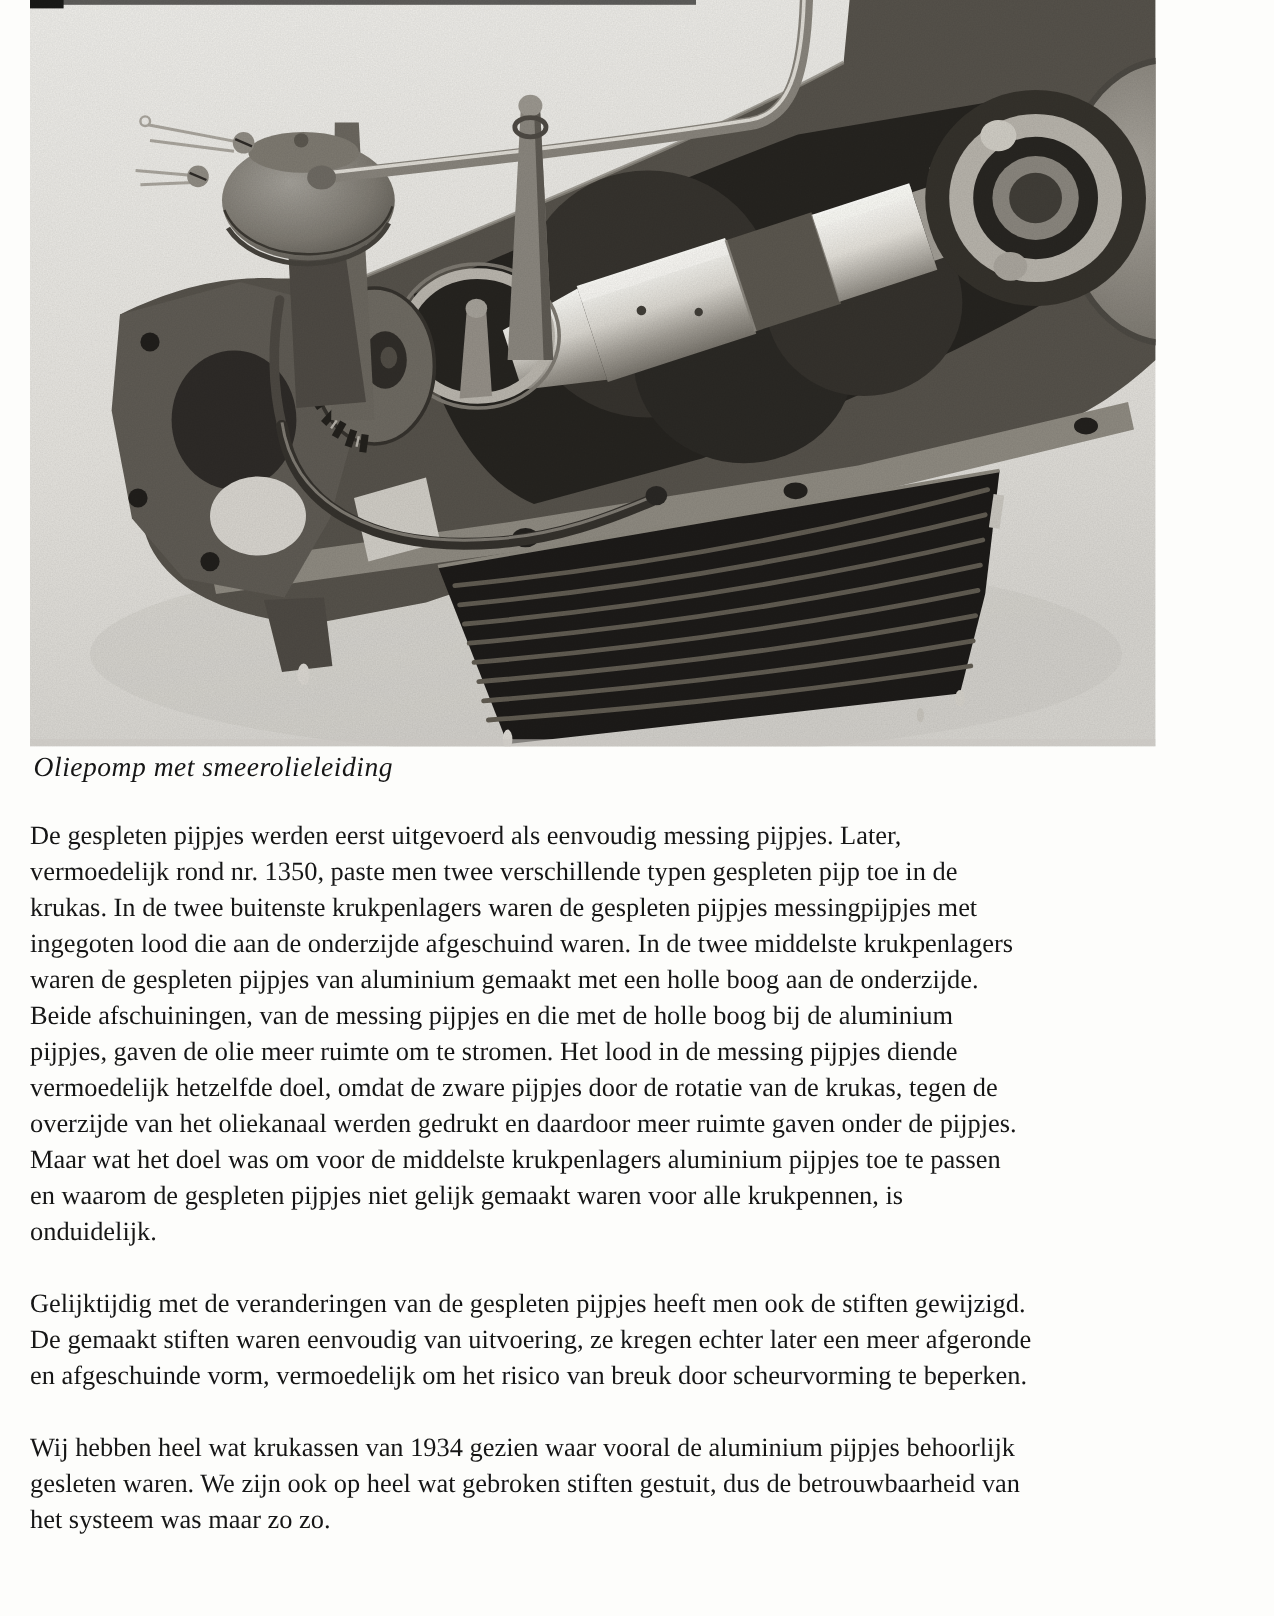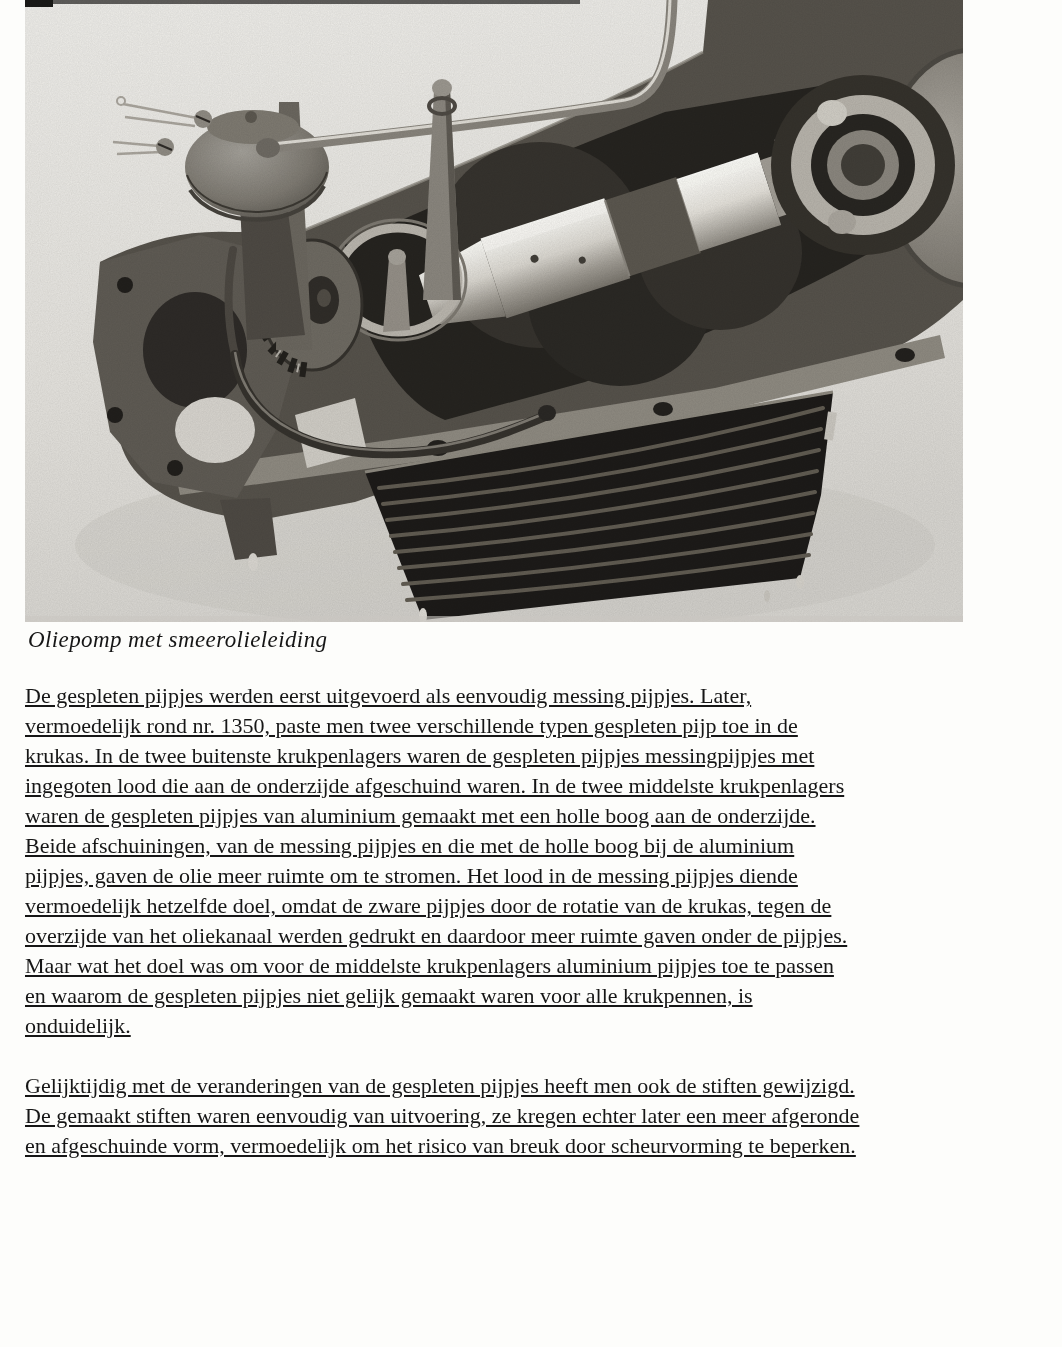--- a/index.html
+++ b/index.html
@@ -13,21 +13,21 @@
   figure.photo { margin:0; position:absolute; left:25px; top:0; width:938px; height:622px; }
   figure.photo svg { display:block; }
   .caption {
     position:absolute; left:28px; top:627px;
     font-style:italic; font-size:23px; letter-spacing:0.4px;
   }
   .body-text {
     position:absolute; left:25px; top:681px; width:1018px;
     font-size:22px; line-height:30px;
   }
-  .body-text p { margin:0 0 30px 0; white-space:pre-line;text-decoration:underline; }
+  .body-text p { margin:0 0 30px 0; white-space:pre-line; }
   .page-number { position:absolute; left:25px; top:1305px; font-size:20px; }
 </style>
 </head>
 <body>
 
 <div class="page">
 
   <figure class="photo">
     <svg width="938" height="622" viewBox="0 0 938 622">
       <defs>
@@ -224,17 +224,20 @@
 Beide afschuiningen, van de messing pijpjes en die met de holle boog bij de aluminium
 pijpjes, gaven de olie meer ruimte om te stromen. Het lood in de messing pijpjes diende
 vermoedelijk hetzelfde doel, omdat de zware pijpjes door de rotatie van de krukas, tegen de
 overzijde van het oliekanaal werden gedrukt en daardoor meer ruimte gaven onder de pijpjes.
 Maar wat het doel was om voor de middelste krukpenlagers aluminium pijpjes toe te passen
 en waarom de gespleten pijpjes niet gelijk gemaakt waren voor alle krukpennen, is
 onduidelijk.</p>
     <p>Gelijktijdig met de veranderingen van de gespleten pijpjes heeft men ook de stiften gewijzigd.
 De gemaakt stiften waren eenvoudig van uitvoering, ze kregen echter later een meer afgeronde
 en afgeschuinde vorm, vermoedelijk om het risico van breuk door scheurvorming te beperken.</p>
+    <p>Wij hebben heel wat krukassen van 1934 gezien waar vooral de aluminium pijpjes behoorlijk
+gesleten waren. We zijn ook op heel wat gebroken stiften gestuit, dus de betrouwbaarheid van
+het systeem was maar zo zo.</p>
   </div>
 
   <div class="page-number">30.</div>
 
 </div>
 
 </body></html>

